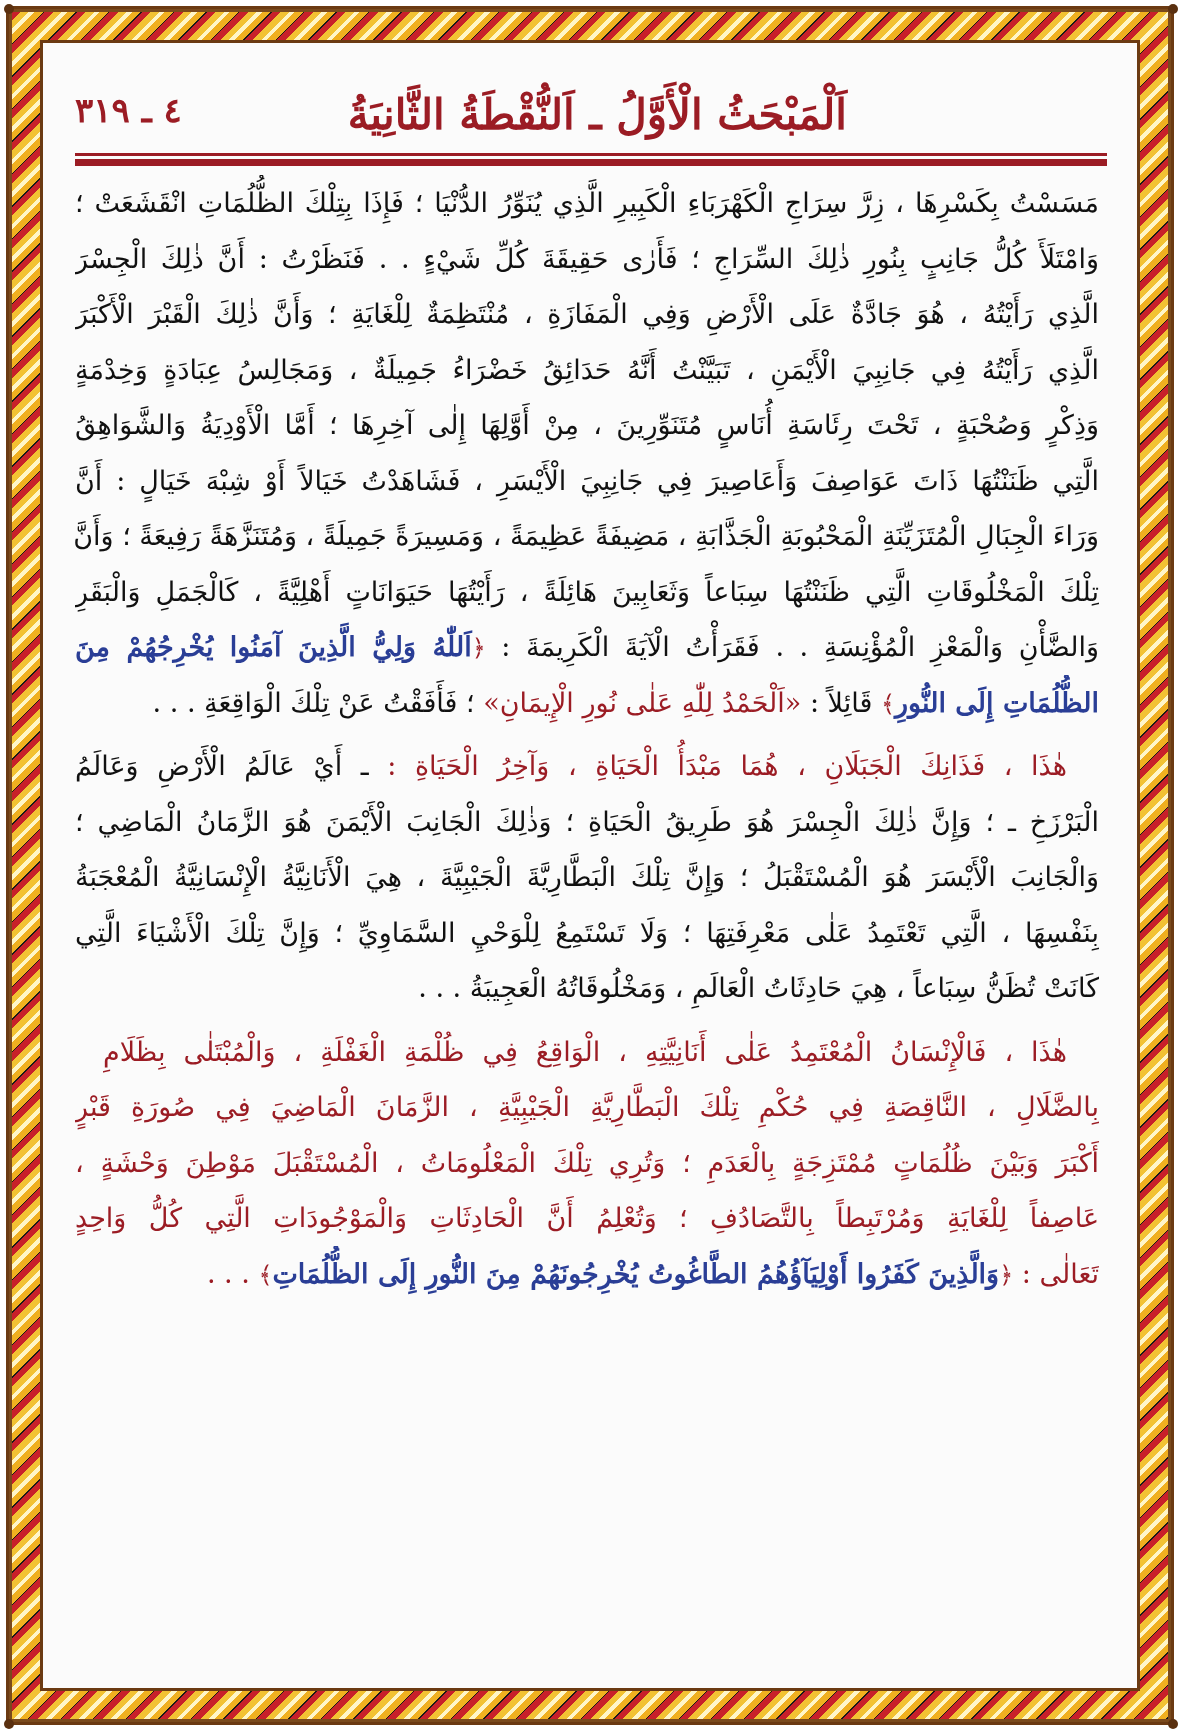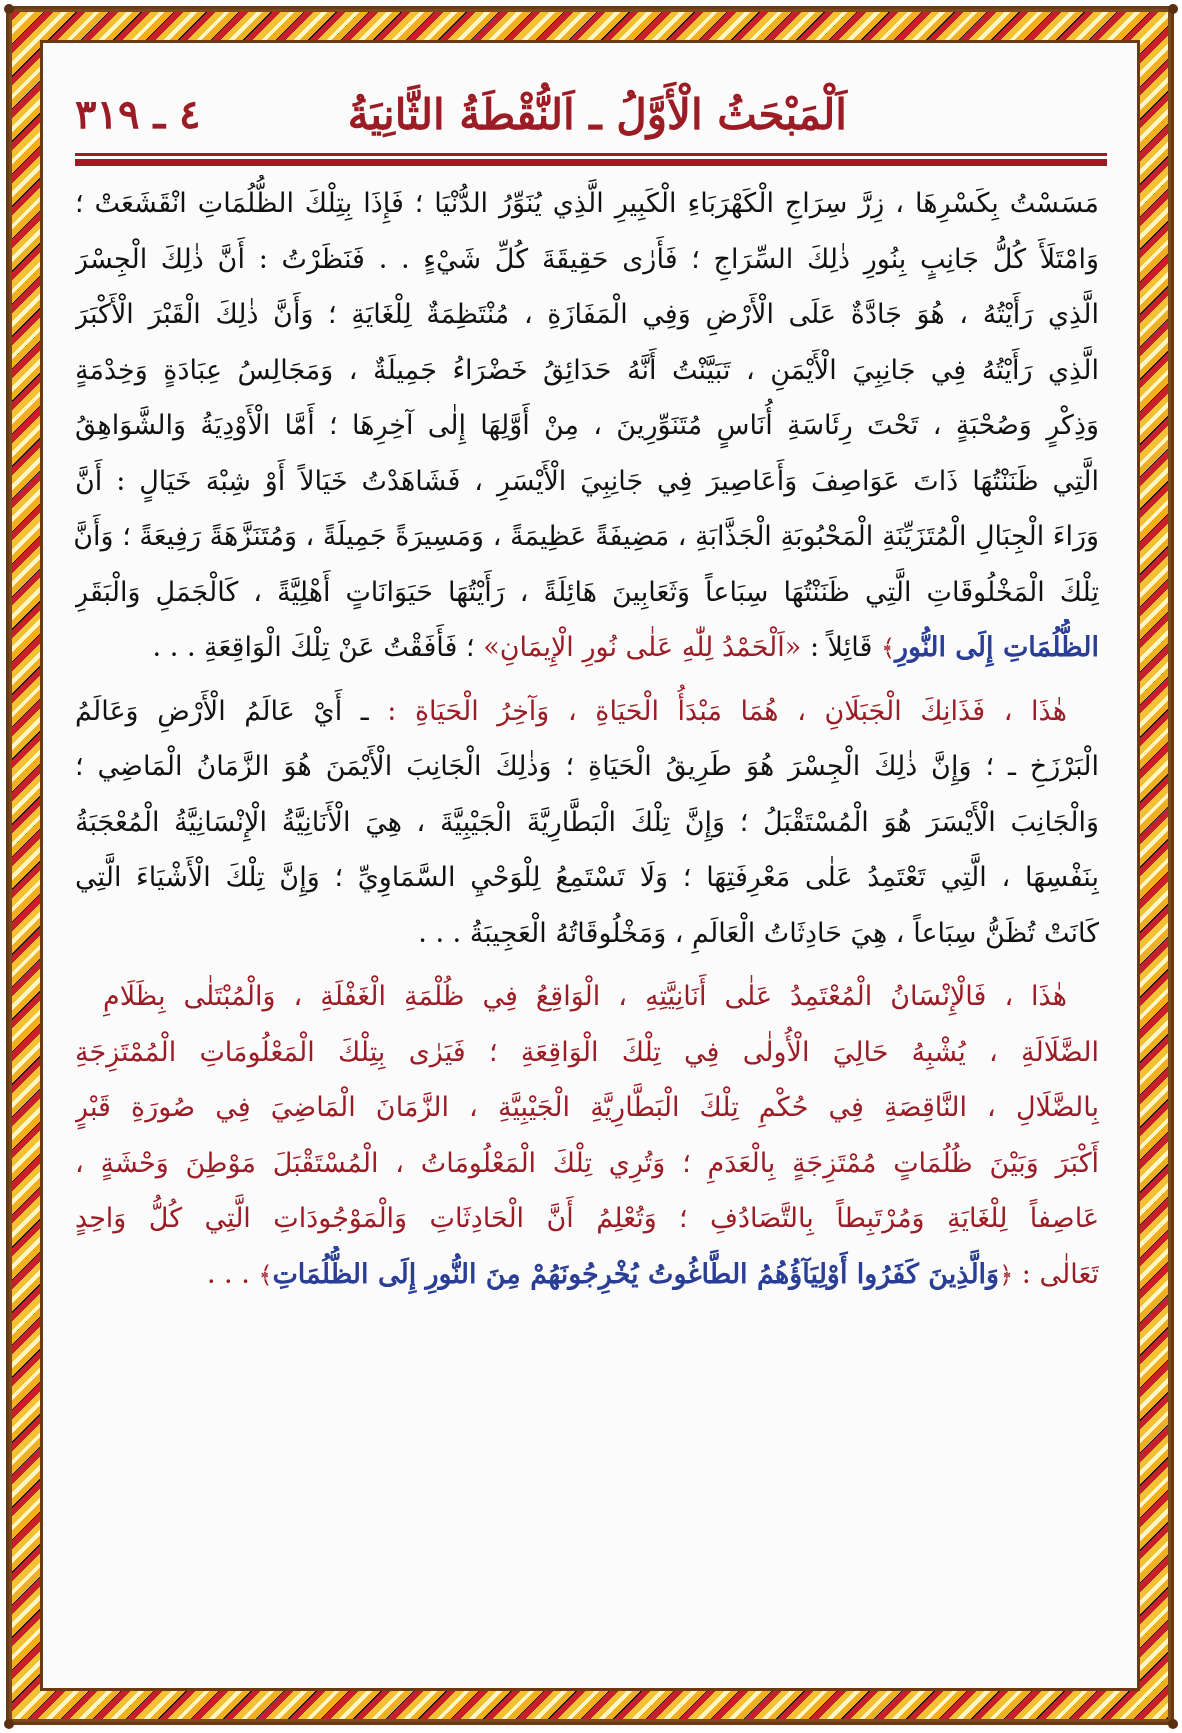--- a/index.html
+++ b/index.html
@@ -9,21 +9,21 @@
   .braid{position:absolute;left:3px;top:3px;right:3px;bottom:3px;
     background:
       repeating-linear-gradient(135deg,#c8202a 0 6px,#f2c233 6px 12px,#fff6c8 12px 16px,#f0b020 16px 22px,#1a1a1a 22px 23px);
   }
   .inner{position:absolute;left:31px;top:31px;right:31px;bottom:31px;background:#fbfbfb;
     border:3px solid #6b3a12;box-sizing:border-box;}
   .corner{position:absolute;width:10px;height:10px;background:#5a3010;border-radius:50%;}
   .page{position:absolute;left:75px;top:80px;width:1032px;direction:rtl;}
   .header{position:relative;height:70px;}
   .title{position:absolute;right:260px;top:10px;color:#9b1c24;font-size:42px;font-weight:bold;white-space:nowrap;}
-  .pageno{position:absolute;left:0;top:10px;color:#9b1c24;font-size:40px;font-weight:bold;direction:rtl;white-space:nowrap;}
+  .pageno{position:absolute;left:0;top:10px;color:#9b1c24;font-size:34px;font-weight:bold;direction:rtl;white-space:nowrap;}
   .rule-thin{position:absolute;left:0;right:0;top:73px;height:3px;background:#9b1c24;}
   .rule-thick{position:absolute;left:0;right:0;top:79px;height:7px;background:#9b1c24;}
   .body{position:absolute;top:95px;left:0;right:8px;}
   .line{height:55.5px;line-height:55.5px;font-size:27px;white-space:nowrap;text-align:justify;text-align-last:justify;color:#111;overflow:hidden;}
   .line.last{text-align-last:right;}
   .red{color:#9b1c24;font-weight:normal;}
   .blue{color:#2a3e96;font-weight:bold;}
   .para-gap{height:8px;}
   .orn{display:inline-block;color:#9b1c24;font-size:24px;}
 </style>
@@ -50,36 +50,38 @@
   <div class="body">
 
     <div class="line">مَسَسْتُ بِكَسْرِهَا ، زِرَّ سِرَاجِ الْكَهْرَبَاءِ الْكَبِيرِ الَّذِي يُنَوِّرُ الدُّنْيَا ؛ فَإِذَا بِتِلْكَ الظُّلُمَاتِ انْقَشَعَتْ ؛</div>
     <div class="line">وَامْتَلَأَ كُلُّ جَانِبٍ بِنُورِ ذٰلِكَ السِّرَاجِ ؛ فَأَرٰى حَقِيقَةَ كُلِّ شَيْءٍ . . فَنَظَرْتُ : أَنَّ ذٰلِكَ الْجِسْرَ</div>
     <div class="line">الَّذِي رَأَيْتُهُ ، هُوَ جَادَّةٌ عَلَى الْأَرْضِ وَفِي الْمَفَازَةِ ، مُنْتَظِمَةٌ لِلْغَايَةِ ؛ وَأَنَّ ذٰلِكَ الْقَبْرَ الْأَكْبَرَ</div>
     <div class="line">الَّذِي رَأَيْتُهُ فِي جَانِبِيَ الْأَيْمَنِ ، تَبَيَّنْتُ أَنَّهُ حَدَائِقُ خَضْرَاءُ جَمِيلَةٌ ، وَمَجَالِسُ عِبَادَةٍ وَخِدْمَةٍ</div>
     <div class="line">وَذِكْرٍ وَصُحْبَةٍ ، تَحْتَ رِئَاسَةِ أُنَاسٍ مُتَنَوِّرِينَ ، مِنْ أَوَّلِهَا إِلٰى آخِرِهَا ؛ أَمَّا الْأَوْدِيَةُ وَالشَّوَاهِقُ</div>
     <div class="line">الَّتِي ظَنَنْتُهَا ذَاتَ عَوَاصِفَ وَأَعَاصِيرَ فِي جَانِبِيَ الْأَيْسَرِ ، فَشَاهَدْتُ خَيَالاً أَوْ شِبْهَ خَيَالٍ : أَنَّ</div>
     <div class="line">وَرَاءَ الْجِبَالِ الْمُتَزَيِّنَةِ الْمَحْبُوبَةِ الْجَذَّابَةِ ، مَضِيفَةً عَظِيمَةً ، وَمَسِيرَةً جَمِيلَةً ، وَمُتَنَزَّهَةً رَفِيعَةً ؛ وَأَنَّ</div>
     <div class="line">تِلْكَ الْمَخْلُوقَاتِ الَّتِي ظَنَنْتُهَا سِبَاعاً وَثَعَابِينَ هَائِلَةً ، رَأَيْتُهَا حَيَوَانَاتٍ أَهْلِيَّةً ، كَالْجَمَلِ وَالْبَقَرِ</div>
+    <div class="line">
+      <span>وَالضَّأْنِ وَالْمَعْزِ الْمُؤْنِسَةِ . . فَقَرَأْتُ الْآيَةَ الْكَرِيمَةَ : </span><span class="orn">﴿</span><span class="blue">اَللّٰهُ وَلِيُّ الَّذِينَ آمَنُوا يُخْرِجُهُمْ مِنَ</span>
+    </div>
     <div class="line last">
       <span class="blue">الظُّلُمَاتِ إِلَى النُّورِ</span><span class="orn">﴾</span><span> قَائِلاً : </span><span class="red">«اَلْحَمْدُ لِلّٰهِ عَلٰى نُورِ الْإِيمَانِ»</span><span> ؛ فَأَفَقْتُ عَنْ تِلْكَ الْوَاقِعَةِ . . .</span>
     </div>
     <div class="para-gap"></div>
 
     <div class="line" style="padding-right:32px;">
       <span class="red">هٰذَا ، فَذَانِكَ الْجَبَلَانِ ، هُمَا مَبْدَأُ الْحَيَاةِ ، وَآخِرُ الْحَيَاةِ : </span><span>ـ أَيْ عَالَمُ الْأَرْضِ وَعَالَمُ</span>
     </div>
     <div class="line">الْبَرْزَخِ ـ ؛ وَإِنَّ ذٰلِكَ الْجِسْرَ هُوَ طَرِيقُ الْحَيَاةِ ؛ وَذٰلِكَ الْجَانِبَ الْأَيْمَنَ هُوَ الزَّمَانُ الْمَاضِي ؛</div>
     <div class="line">وَالْجَانِبَ الْأَيْسَرَ هُوَ الْمُسْتَقْبَلُ ؛ وَإِنَّ تِلْكَ الْبَطَّارِيَّةَ الْجَيْبِيَّةَ ، هِيَ الْأَنَانِيَّةُ الْإِنْسَانِيَّةُ الْمُعْجَبَةُ</div>
     <div class="line">بِنَفْسِهَا ، الَّتِي تَعْتَمِدُ عَلٰى مَعْرِفَتِهَا ؛ وَلَا تَسْتَمِعُ لِلْوَحْيِ السَّمَاوِيِّ ؛ وَإِنَّ تِلْكَ الْأَشْيَاءَ الَّتِي</div>
     <div class="line last">كَانَتْ تُظَنُّ سِبَاعاً ، هِيَ حَادِثَاتُ الْعَالَمِ ، وَمَخْلُوقَاتُهُ الْعَجِيبَةُ . . .</div>
     <div class="para-gap"></div>
 
     <div class="line red" style="padding-right:32px;margin-left:28px;">هٰذَا ، فَالْإِنْسَانُ الْمُعْتَمِدُ عَلٰى أَنَانِيَّتِهِ ، الْوَاقِعُ فِي ظُلْمَةِ الْغَفْلَةِ ، وَالْمُبْتَلٰى بِظَلَامِ</div>
-    <div class="line red">الضَّلَالَةِ ، يُشْبِهُ حَالِيَ الْأُولٰى فِي تِلْكَ الْوَاقِعَةِ ؛ فَيَرٰى بِتِلْكَ الْمَعْلُومَاتِ الْمُمْتَزِجَةِ</div>
     <div class="line red">بِالضَّلَالِ ، النَّاقِصَةِ فِي حُكْمِ تِلْكَ الْبَطَّارِيَّةِ الْجَيْبِيَّةِ ، الزَّمَانَ الْمَاضِيَ فِي صُورَةِ قَبْرٍ</div>
     <div class="line red">أَكْبَرَ وَبَيْنَ ظُلُمَاتٍ مُمْتَزِجَةٍ بِالْعَدَمِ ؛ وَتُرِي تِلْكَ الْمَعْلُومَاتُ ، الْمُسْتَقْبَلَ مَوْطِنَ وَحْشَةٍ ،</div>
     <div class="line red">عَاصِفاً لِلْغَايَةِ وَمُرْتَبِطاً بِالتَّصَادُفِ ؛ وَتُعْلِمُ أَنَّ الْحَادِثَاتِ وَالْمَوْجُودَاتِ الَّتِي كُلُّ وَاحِدٍ</div>
     <div class="line last">
       <span class="red">تَعَالٰى : </span><span class="orn">﴿</span><span class="blue">وَالَّذِينَ كَفَرُوا أَوْلِيَآؤُهُمُ الطَّاغُوتُ يُخْرِجُونَهُمْ مِنَ النُّورِ إِلَى الظُّلُمَاتِ</span><span class="orn">﴾</span><span class="red"> . . .</span>
     </div>
   </div>
 </div>
 
 </body></html>

